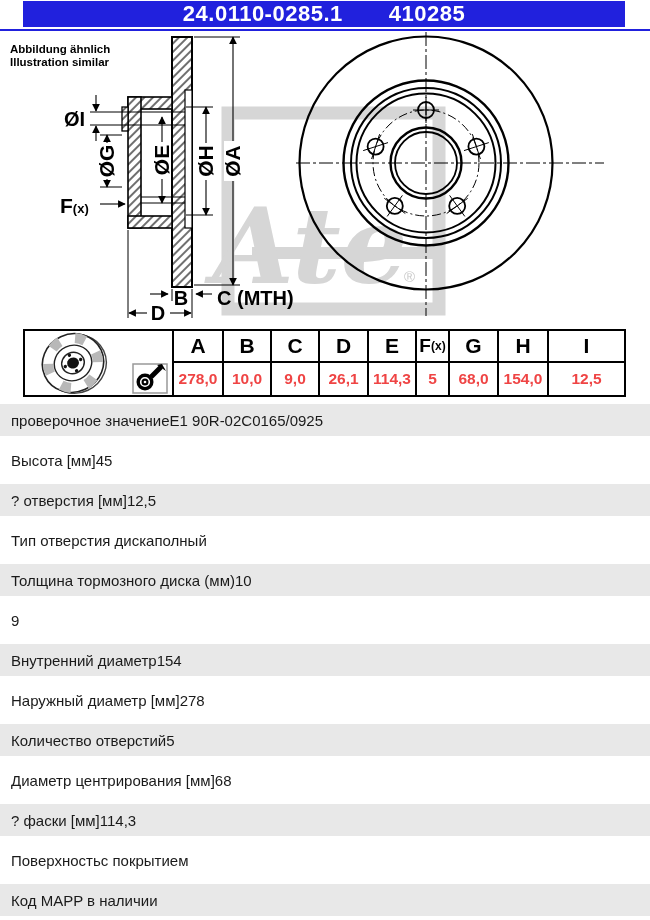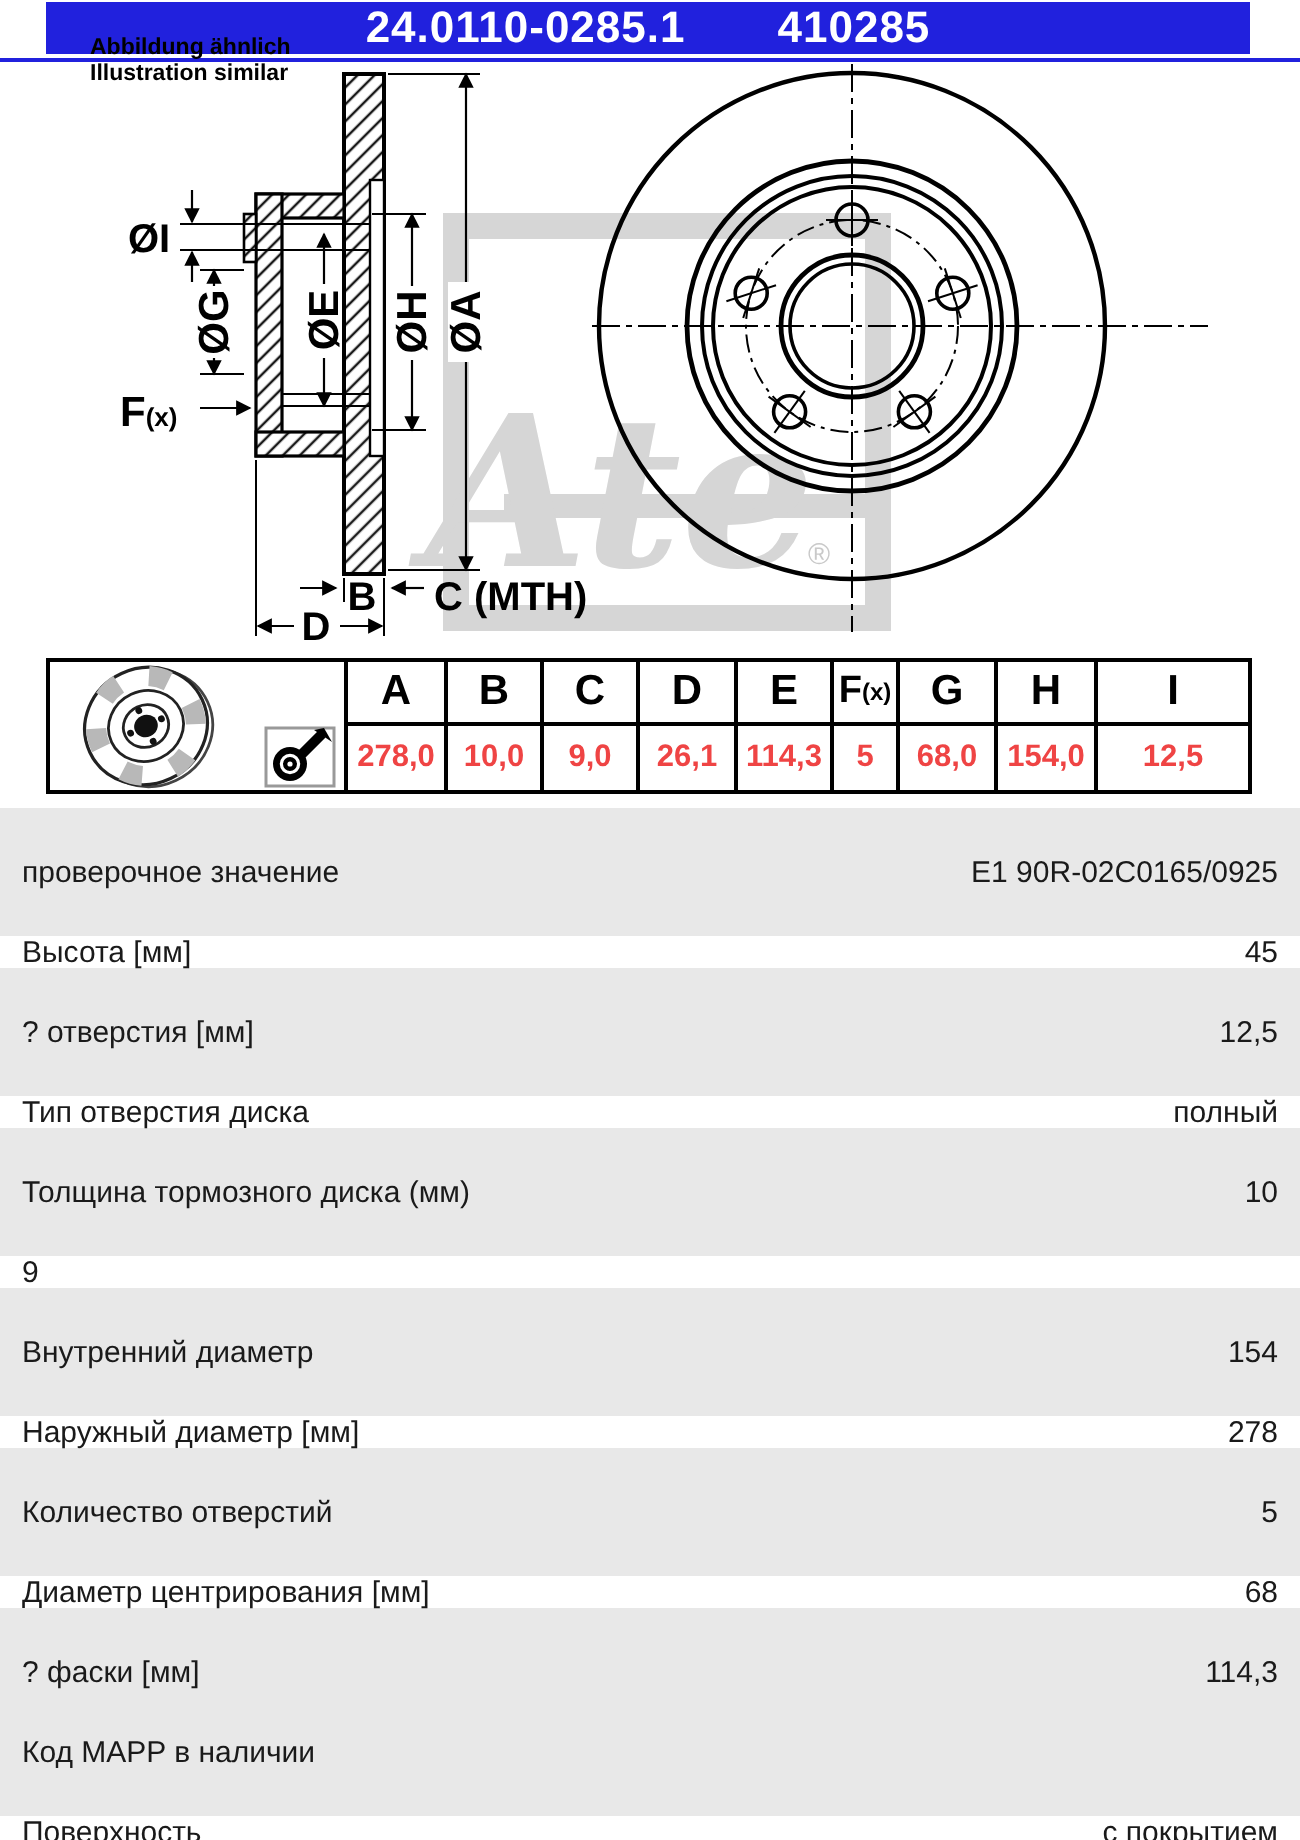--- a/index.html
+++ b/index.html
@@ -4,38 +4,38 @@
 <style>
   html,body{margin:0;padding:0;background:#fff;}
   .page{position:relative;width:650px;height:920px;background:#fff;overflow:hidden;
         font-family:"Liberation Sans",sans-serif;color:#111;}
   
   .topbar{position:absolute;left:23px;top:1px;width:602px;height:26px;background:#2121dd;
           display:flex;align-items:center;justify-content:center;gap:46px;}
   .topbar span{color:#fff;font-weight:bold;font-size:22px;letter-spacing:.5px;}
   .topline{position:absolute;left:0;top:29px;width:650px;height:2px;background:#2121dd;}
   
-  .note{position:absolute;left:10px;top:18px;font-size:11.5px;font-weight:bold;line-height:12.5px;color:#000;margin-left:35px;}
+  .note{position:absolute;left:10px;top:43px;font-size:11.5px;font-weight:bold;line-height:12.5px;color:#000;}
   svg.draw{position:absolute;left:0;top:0;}
   
   .dimtable{position:absolute;left:23px;top:329px;width:603px;height:68px;border:2px solid #000;
             box-sizing:border-box;display:grid;
             grid-template-columns:147px 50px 48px 48px 49px 48px 33px 49px 50px 77px;
             grid-template-rows:32px 32px;background:#fff;}
   .iconcell{grid-row:1/3;position:relative;}
   .hcell{border-left:2px solid #000;border-bottom:2px solid #000;box-sizing:border-box;
          display:flex;align-items:center;justify-content:center;font-weight:bold;font-size:21px;color:#000;}
   .vcell{border-left:2px solid #000;box-sizing:border-box;
          display:flex;align-items:center;justify-content:center;font-weight:bold;font-size:15.5px;color:#ef4444;}
   .fsub{font-size:12px;}
   
   .specs{position:absolute;left:0;top:400px;width:650px;}
   .srow{height:40px;box-sizing:border-box;}
-  .srow .inner{height:100%;display:flex;align-items:center;justify-content:space-between;
-               padding:16px 11px;font-size:15px;color:#1a1a1a;}
+  .srow .inner{height:100%;display:flex;align-items:center;
+               padding:0 11px;font-size:15px;color:#1a1a1a;}
   .srow.gray{padding:4px 0;}
   .srow.gray .inner{background:#e8e8e8;height:32px;}
   .slabel{white-space:nowrap;}
   .svalue{white-space:nowrap;text-align:right;}
 </style>
 </head>
 <body>
 
 <div class="page">
 
@@ -270,27 +270,27 @@
       <span class="slabel">Диаметр центрирования [мм]</span>
       <span class="svalue">68</span>
         </div>
       </div>
     <div class="srow gray">
         <div class="inner">
       <span class="slabel">? фаски [мм]</span>
       <span class="svalue">114,3</span>
         </div>
       </div>
+    <div class="srow">
+        <div class="inner">
+      <span class="slabel">Поверхность</span>
+      <span class="svalue">с покрытием</span>
+        </div>
+      </div>
     <div class="srow gray">
         <div class="inner">
       <span class="slabel">Код MAPP в наличии</span>
       <span class="svalue"></span>
         </div>
       </div>
-    <div class="srow">
-        <div class="inner">
-      <span class="slabel">Поверхность</span>
-      <span class="svalue">с покрытием</span>
-        </div>
-      </div>
   </div>
 
 </div>
 
 </body></html>

